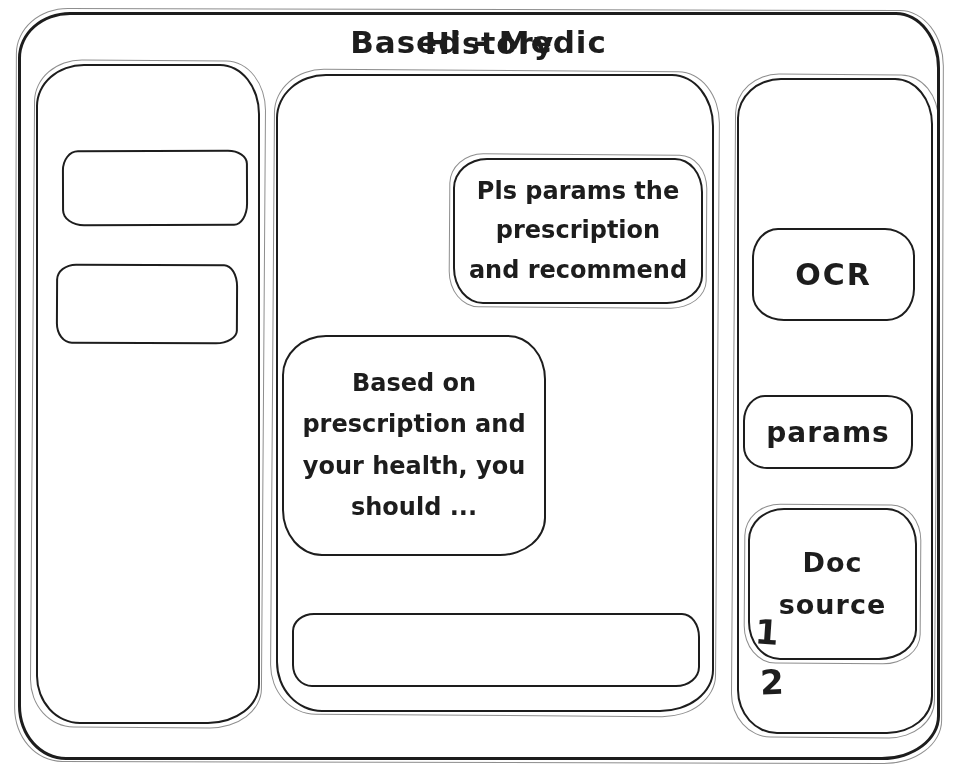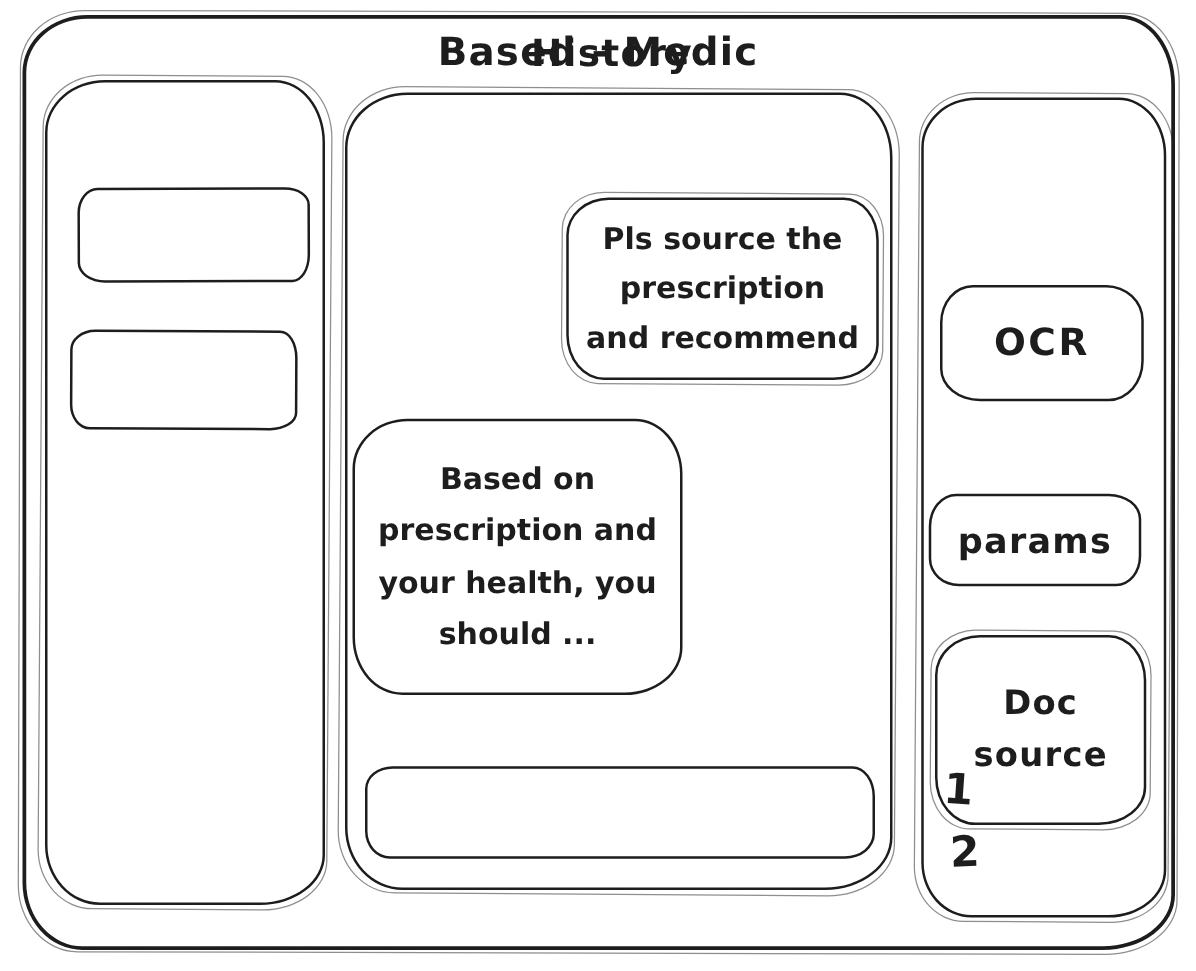--- a/index.html
+++ b/index.html
@@ -118,21 +118,21 @@
   <div class="sketch dbl frame"></div>
 
   <div class="sketch dbl history"></div>
   <div class="label history-title">History</div>
   <div class="sketch hitem1"></div>
   <div class="sketch hitem2"></div>
 
   <div class="sketch dbl chat"></div>
   <div class="label chat-title">Based - Medic</div>
   <div class="sketch dbl bubble bubble-user">
-    <span>Pls source the prescription and recommend</span>
+    <span>Pls params the prescription and recommend</span>
   </div>
   <div class="sketch bubble bubble-assistant">
     <span>Based on prescription and your health, you should ...</span>
   </div>
   <input class="sketch dbl chat-input" placeholder="" style="">
 
   <div class="sketch dbl tools"></div>
   <div class="sketch tbtn btn-params">params</div>
   <div class="sketch tbtn btn-ocr">OCR</div>
   <div class="sketch dbl tbtn btn-doc">Doc source</div>

